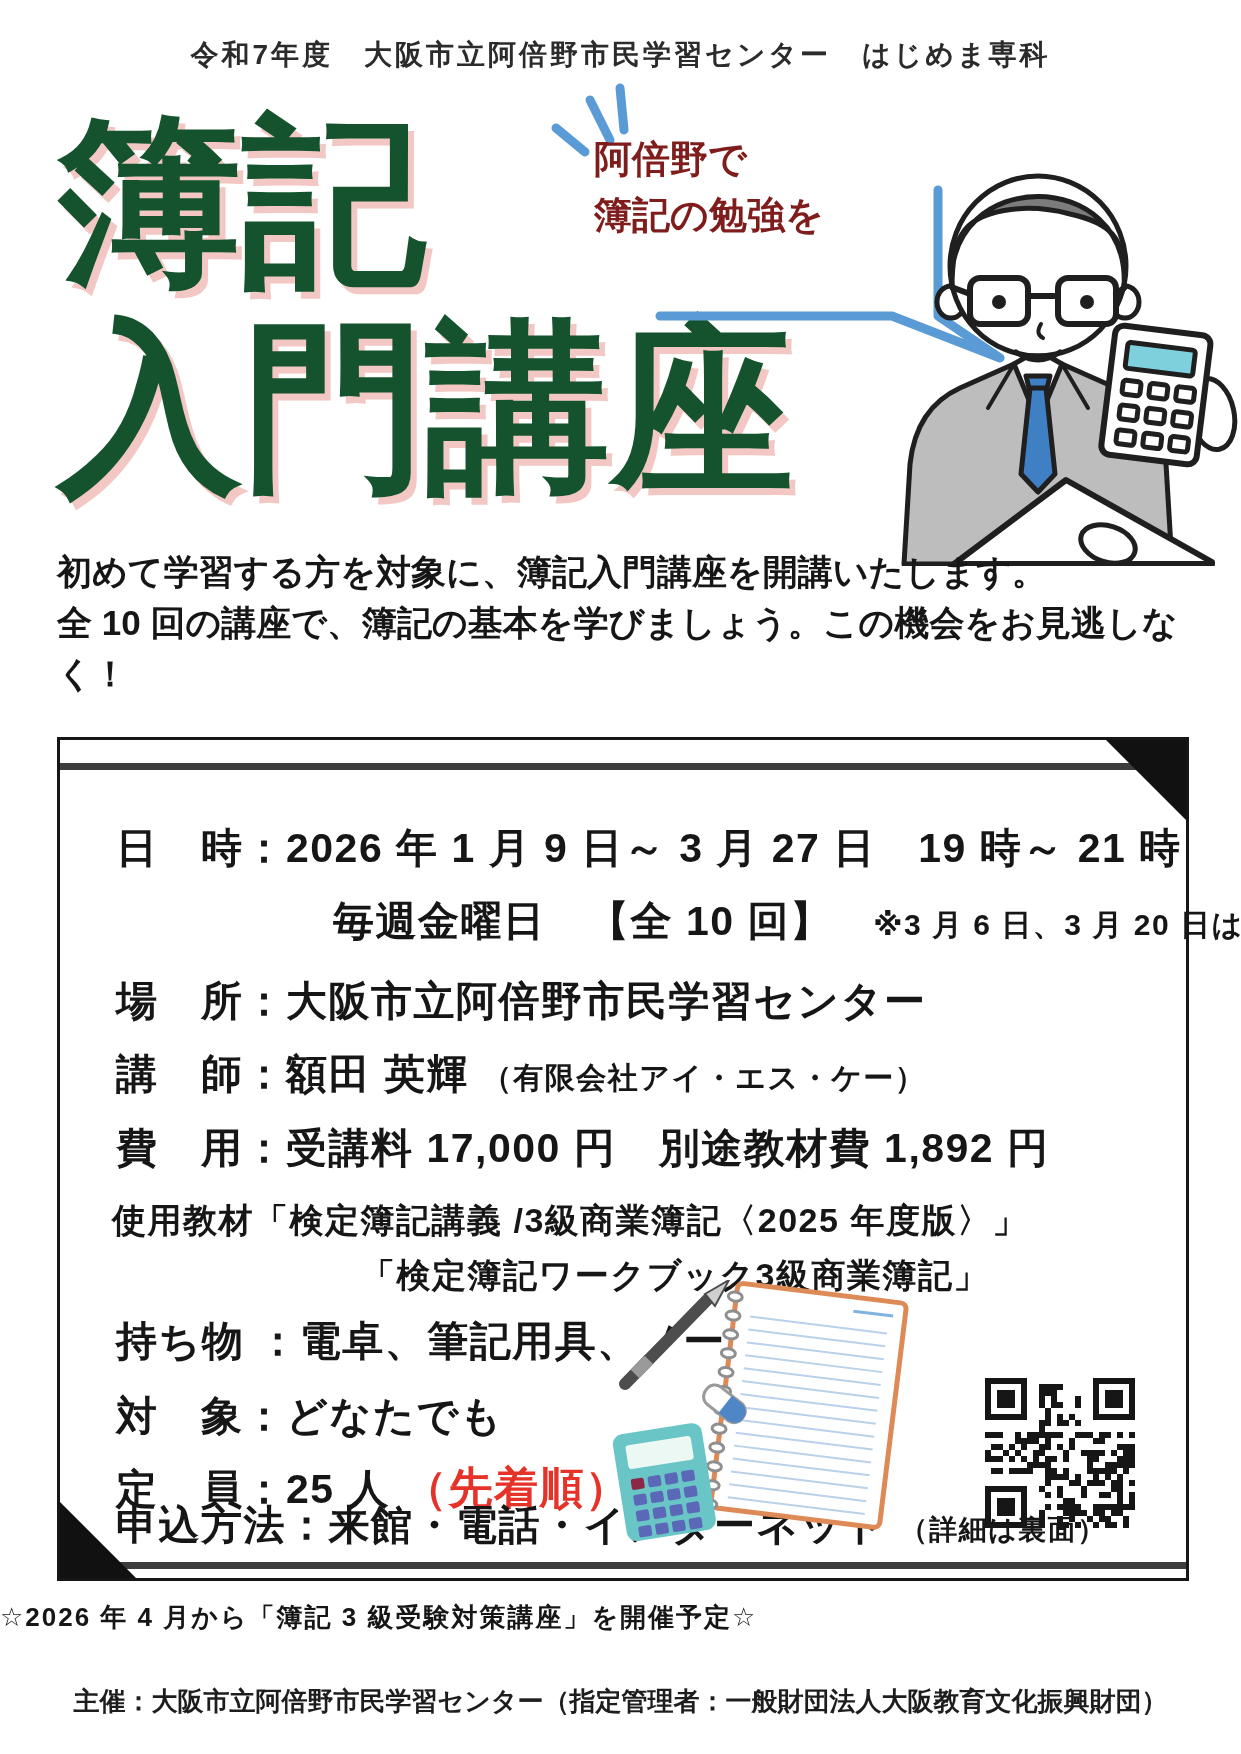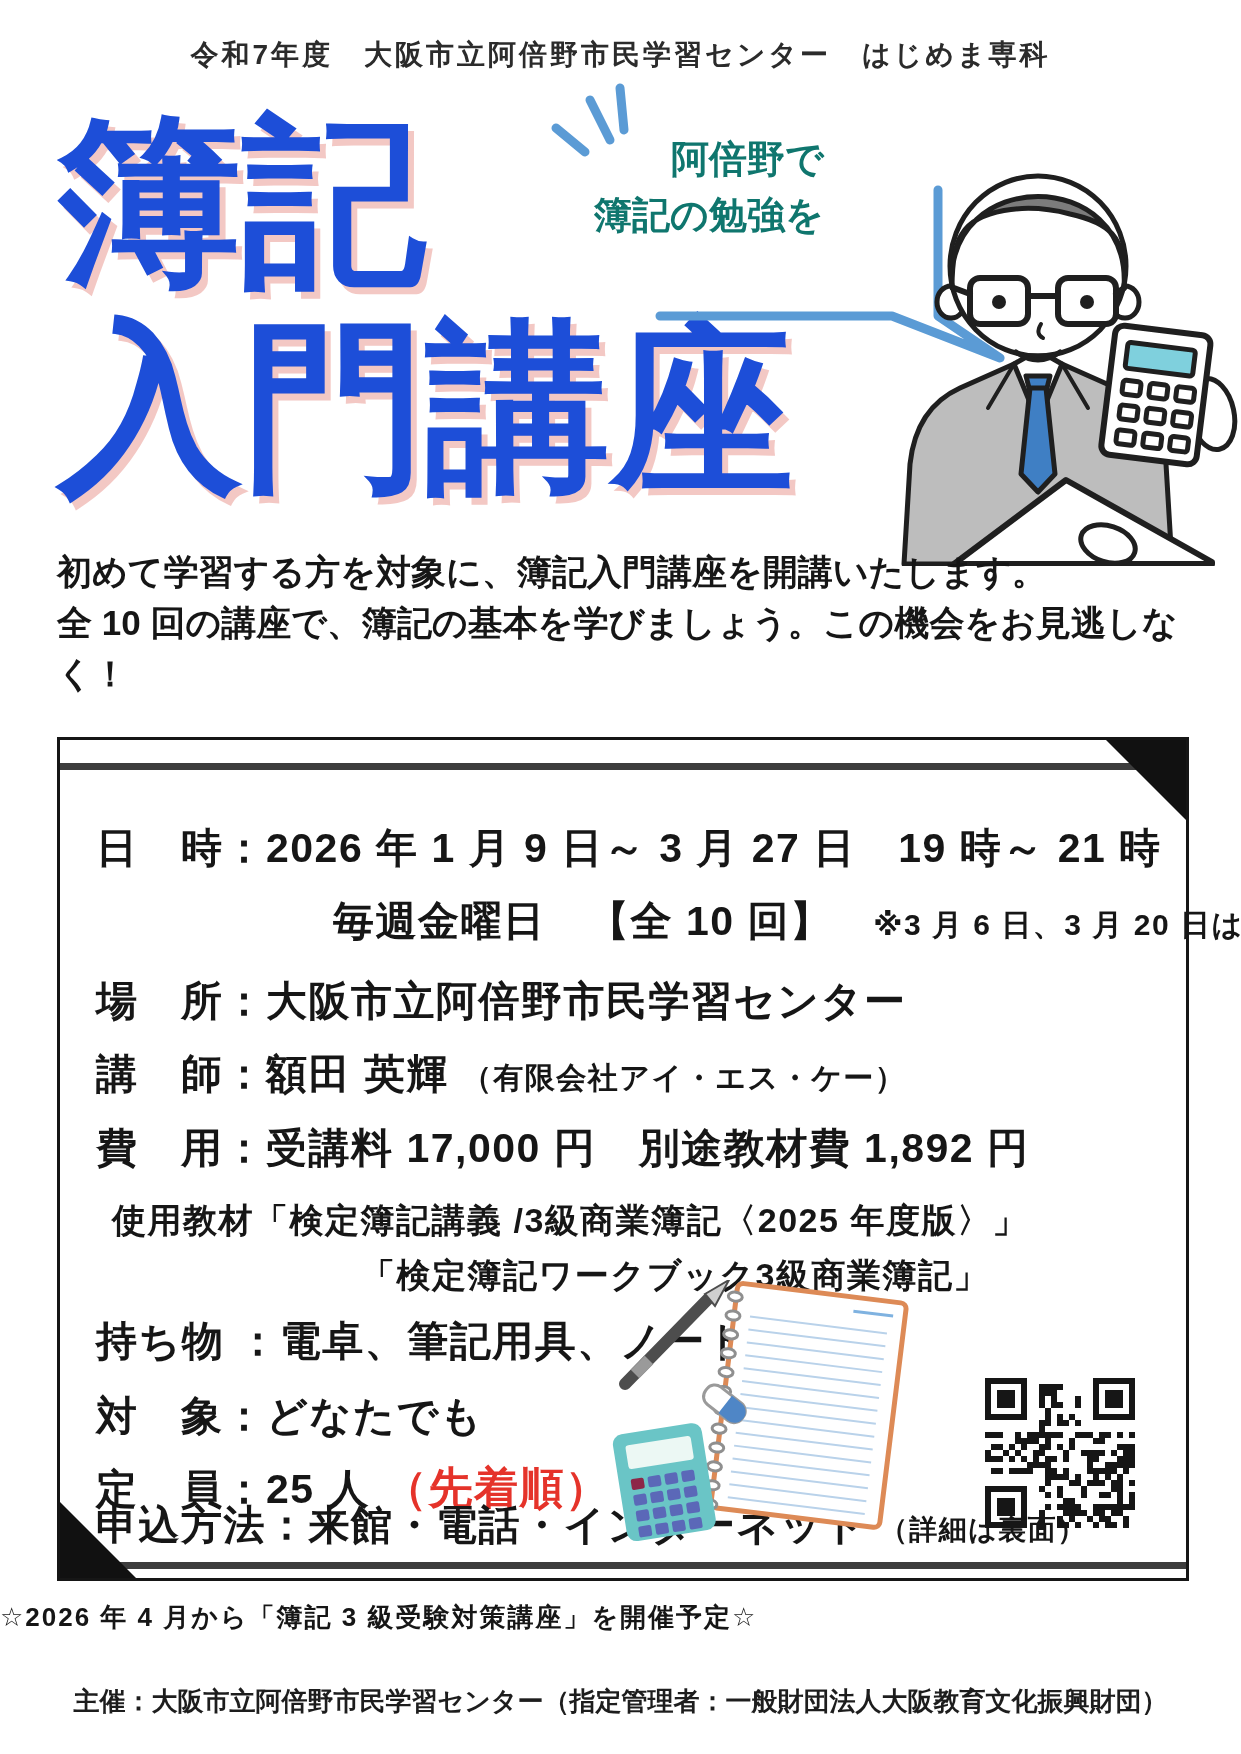--- a/index.html
+++ b/index.html
@@ -5,40 +5,40 @@
   html,body{margin:0;padding:0;}
   body{
     width:1241px;height:1754px;position:relative;overflow:hidden;background:#ffffff;
     font-family:"Liberation Sans","DejaVu Sans",sans-serif;color:#1a1a1a;
   }
   .abs{position:absolute;}
 
   .header{top:36px;left:0;width:100%;text-align:center;font-size:28px;font-weight:600;
           letter-spacing:3px;color:#2b2b2b;}
 
-  .title{left:58px;top:98px;font-weight:900;color:#1d4ed8;line-height:1.12;letter-spacing:0;
+  .title{left:58px;top:98px;font-weight:900;color:#14532d;line-height:1.12;letter-spacing:0;
          text-shadow:6px 7px 0 rgba(224,110,100,.38);white-space:nowrap;}
   .title .tl{font-size:184px;}
 
   .bubble-svg{left:540px;top:82px;}
-  .bubble-text{left:594px;top:132px;font-size:38px;line-height:1.47;font-weight:600;color:#0f766e;text-align:right;}
+  .bubble-text{left:594px;top:132px;font-size:38px;line-height:1.47;font-weight:600;color:#7f1d1d;}
 
   .instructor{left:808px;top:136px;}
 
   .intro{left:57px;top:546px;font-size:35px;line-height:1.46;font-weight:600;color:#161616;}
 
   .box{left:57px;top:737px;width:1126px;height:838px;border:3px solid #161616;background:#fff;}
   .thick-top{position:absolute;left:0;right:0;top:23px;height:7px;background:#3d3d3d;}
   .thick-bottom{position:absolute;left:0;right:0;bottom:9px;height:7px;background:#3d3d3d;}
   .tri-tr{position:absolute;top:0;right:0;width:0;height:0;
           border-top:80px solid #111;border-left:80px solid transparent;}
   .tri-bl{position:absolute;bottom:0;left:0;width:0;height:0;
           border-bottom:76px solid #111;border-right:76px solid transparent;}
 
-  .row{position:absolute;left:36px;font-size:41px;font-weight:800;letter-spacing:1.5px;
+  .row{position:absolute;left:56px;font-size:41px;font-weight:800;letter-spacing:1.5px;
        white-space:nowrap;line-height:1.15;color:#161616;}
   .row .note{font-size:30px;font-weight:700;}
   .row .note-sm{font-size:28px;font-weight:700;}
   .row .red{color:#e5332a;font-size:44px;font-weight:800;}
   .r1{top:85px;}
   .r2{top:158px;left:273px;}
   .r3{top:238px;}
   .r4{top:311px;}
   .r5{top:385px;}
   .m1{top:461px;left:52px;width:100%;text-align:left;font-size:34px;font-weight:700;}

